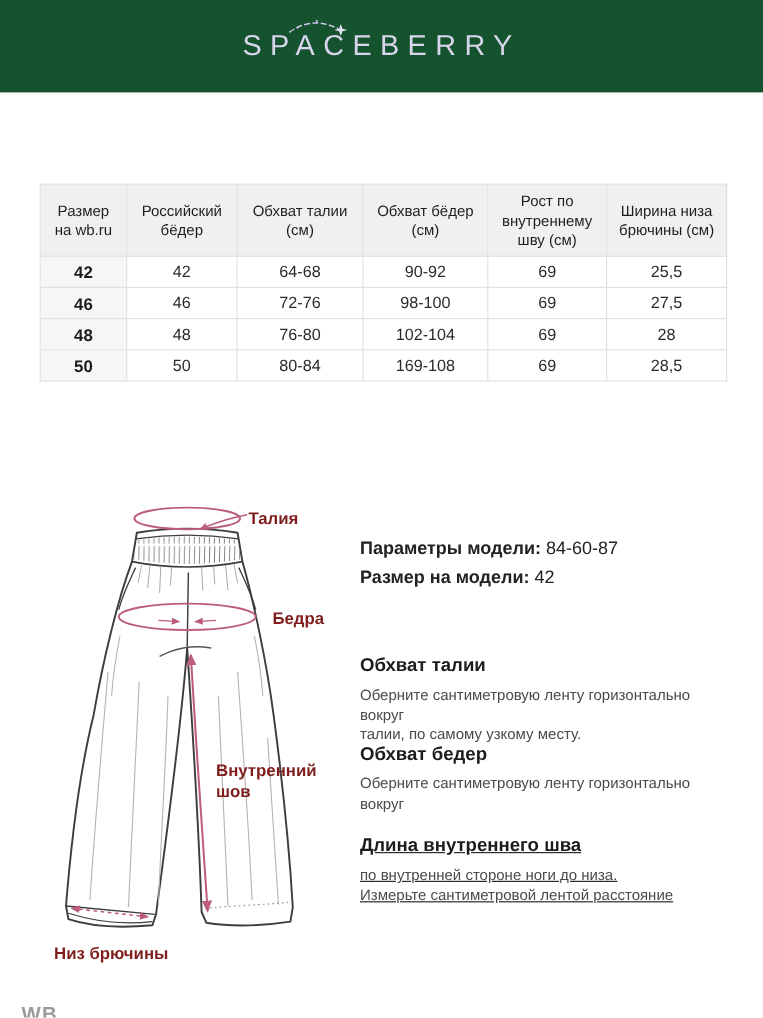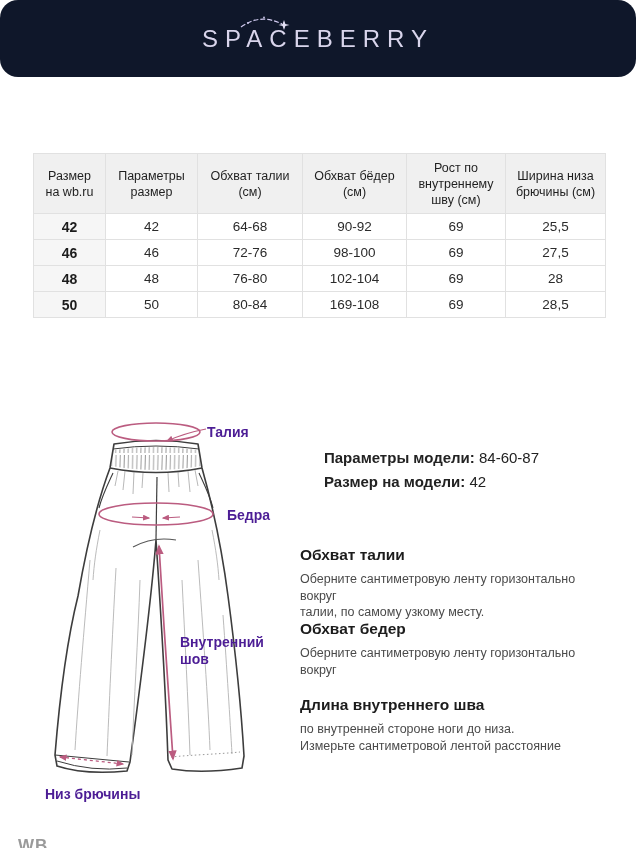--- a/index.html
+++ b/index.html
@@ -3,21 +3,21 @@
 <meta charset="utf-8">
 <style>
   html,body{margin:0;padding:0;}
   body{
     width:636px;height:848px;position:relative;background:#ffffff;
     font-family:"Liberation Sans", sans-serif;color:#2b2b2b;overflow:hidden;
   }
   
   .band{
     position:absolute;left:0;top:0;width:636px;height:77px;
-    background:#0f172a;display:flex;align-items:center;justify-content:center;border-radius:18px;
+    background:#14532d;display:flex;align-items:center;justify-content:center;
   }
   .logo{position:relative;display:inline-block;}
   .logo-text{
     font-size:24px;letter-spacing:7px;color:#d9d5ec;font-weight:400;
   }
   .comet{position:absolute;left:36px;top:-14px;}
   
   .size-table{
     position:absolute;left:33px;top:153px;width:572px;
     border-collapse:collapse;table-layout:fixed;
@@ -29,32 +29,32 @@
     background:#f0f0f0;font-weight:400;font-size:12.5px;line-height:16px;
     color:#1f1f1f;height:55px;padding:2px 6px;
   }
   .size-table td{
     font-size:13.5px;color:#2b2b2b;height:25px;padding:0 4px;background:#fff;
   }
   .size-table td.first{background:#f6f6f6;font-weight:bold;font-size:14px;color:#1c1c1c;}
   
   .diagram-svg{position:absolute;left:30px;top:400px;}
   .dlabel{
-    position:absolute;font-size:14px;font-weight:bold;color:#4c1d95;line-height:17px;
+    position:absolute;font-size:14px;font-weight:bold;color:#7f1d1d;line-height:17px;
   }
   #lbl-waist{left:207px;top:424px;}
   #lbl-hips{left:227px;top:507px;}
   #lbl-inseam{left:180px;top:634px;width:100px;}
   #lbl-hem{left:45px;top:786px;}
   
-  .model-info{position:absolute;left:300px;top:446px;font-size:15px;line-height:23.5px;color:#222;margin-left:24px;}
+  .model-info{position:absolute;left:300px;top:446px;font-size:15px;line-height:23.5px;color:#222;}
   .model-info .lbl{font-weight:bold;}
   .model-info .val{font-weight:400;}
   .section{position:absolute;left:300px;width:310px;}
-  #sec-0{top:546px;} #sec-1{top:620px;} #sec-2{top:696px;}
+  #sec-0{top:546px;} #sec-1{top:620px;} #sec-2{top:696px;text-decoration:underline;}
   .section h3{
     margin:0 0 7px 0;font-size:15.5px;font-weight:bold;color:#1c1c1c;line-height:18px;
   }
   .section .body-line{font-size:12.5px;color:#4a4a4a;line-height:16.5px;}
   
   .wm{
     position:absolute;left:18px;top:808px;font-size:17px;font-weight:bold;color:#9a9a9a;
     letter-spacing:1px;
     margin-top:28px;
   }
@@ -79,21 +79,21 @@
     <col style="width:72px">
       <col style="width:92px">
       <col style="width:105px">
     <col style="width:104px">
       <col style="width:99px">
       <col style="width:100px">
   </colgroup>
   <thead>
     <tr>
       <th>Размер на wb.ru</th>
-      <th>Параметры размер</th>
+      <th>Российский бёдер</th>
       <th>Обхват талии (см)</th>
       <th>Обхват бёдер (см)</th>
       <th>Рост по внутреннему шву (см)</th>
       <th>Ширина низа брючины (см)</th>
     </tr>
   </thead>
   <tbody>
       <tr>
         <td class="first">42</td>
         <td>42</td>

